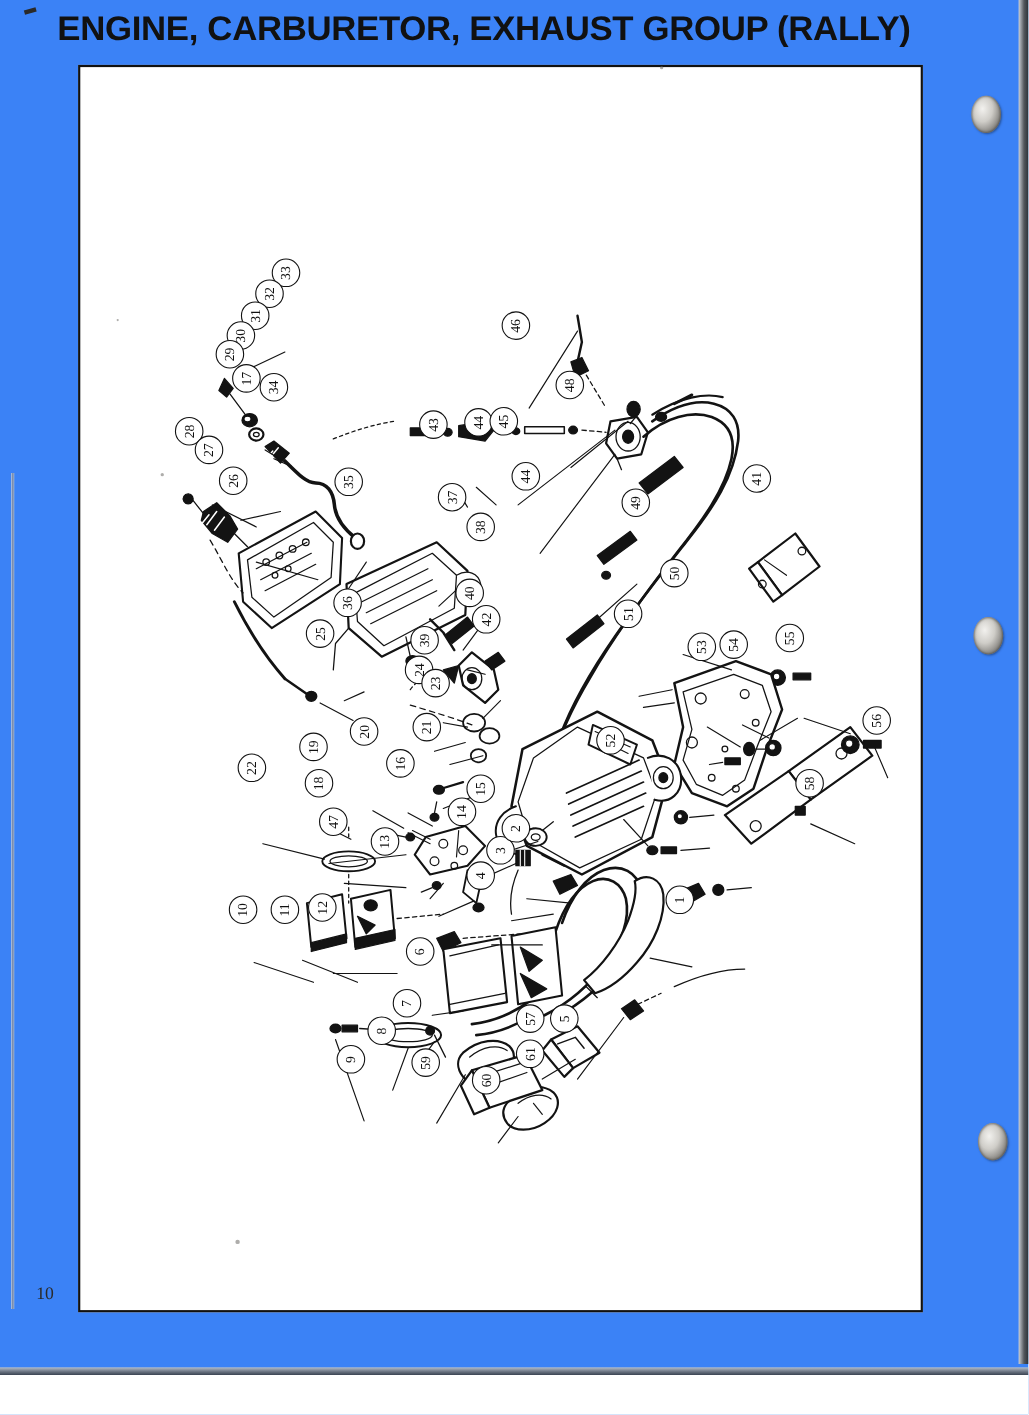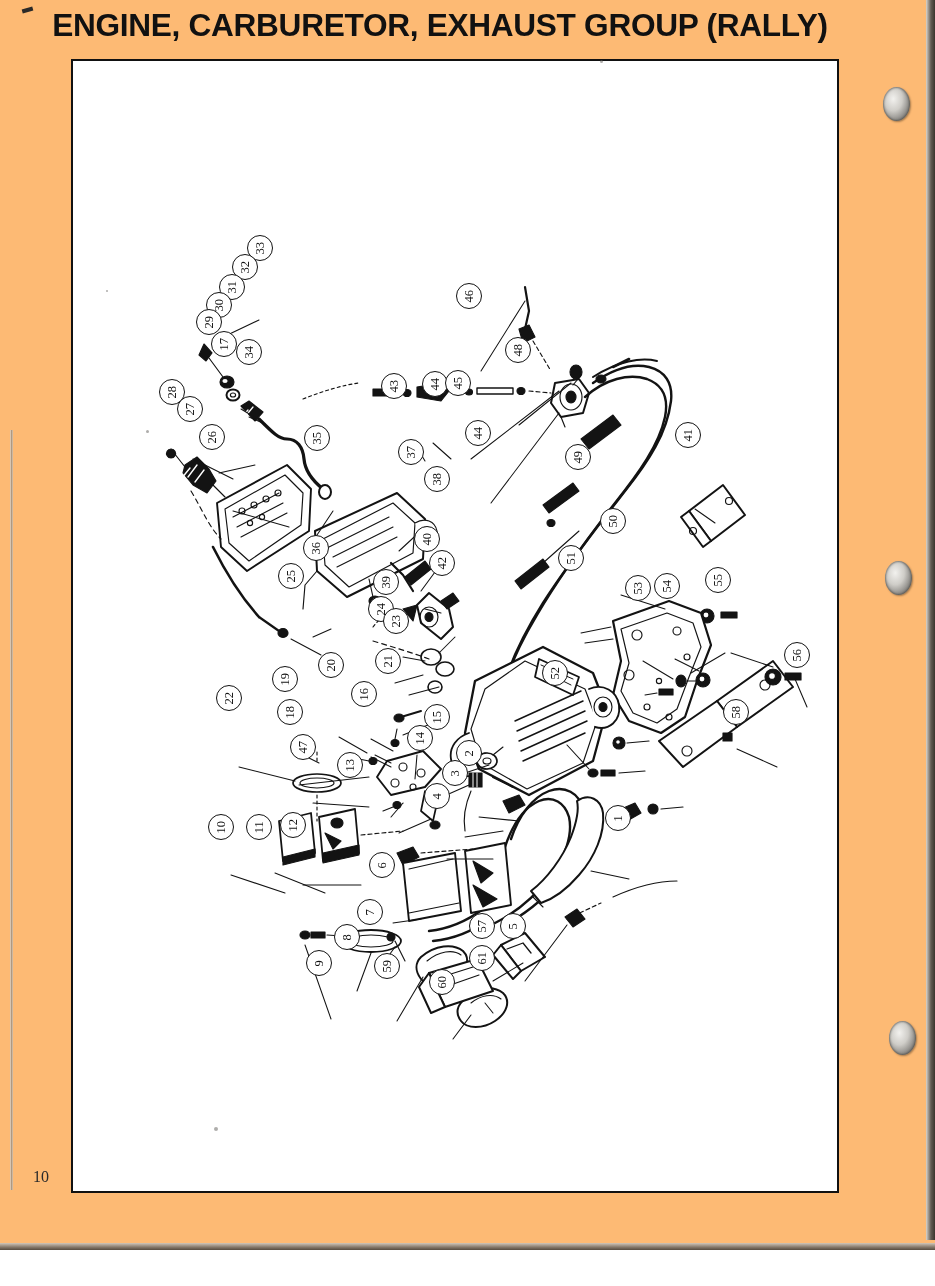--- a/index.html
+++ b/index.html
@@ -2,21 +2,21 @@
 <html><head>
 <meta charset="utf-8">
 <style>
   html,body{margin:0;padding:0;background:#ffffff;}
   body{
     width:935px;height:1286px;position:relative;overflow:hidden;
     font-family:"Liberation Sans",sans-serif;
     background:#fdfdfc;
   }
   
-  #page{position:absolute;inset:0;background:#fdba74;}
+  #page{position:absolute;inset:0;background:#3b82f6;}
   .scan-edge-right{
     position:absolute;top:0;right:0;width:9px;height:1240px;
     background:linear-gradient(90deg,#d8d7d4 0%,#55534f 55%,#2a2926 100%);
     opacity:.92;
   }
   .scan-edge-bottom{
     position:absolute;left:0;bottom:36px;width:935px;height:7px;
     background:linear-gradient(180deg,#c9c8c4 0%,#6e6c68 60%,#3a3936 100%);
     opacity:.85;
   }

